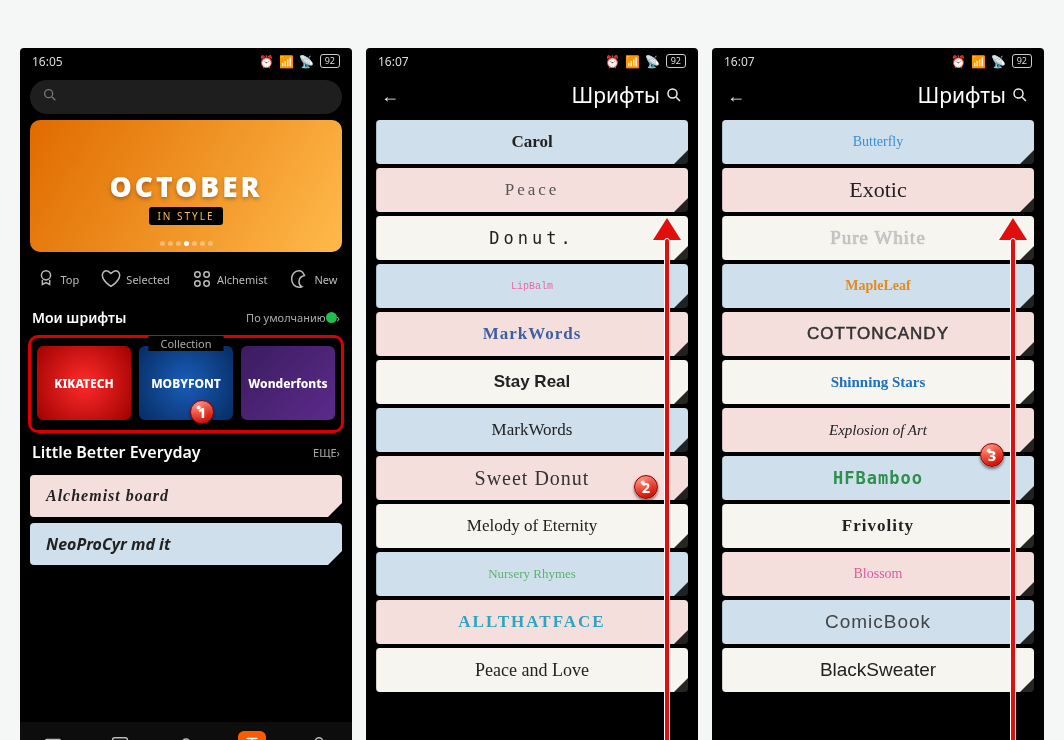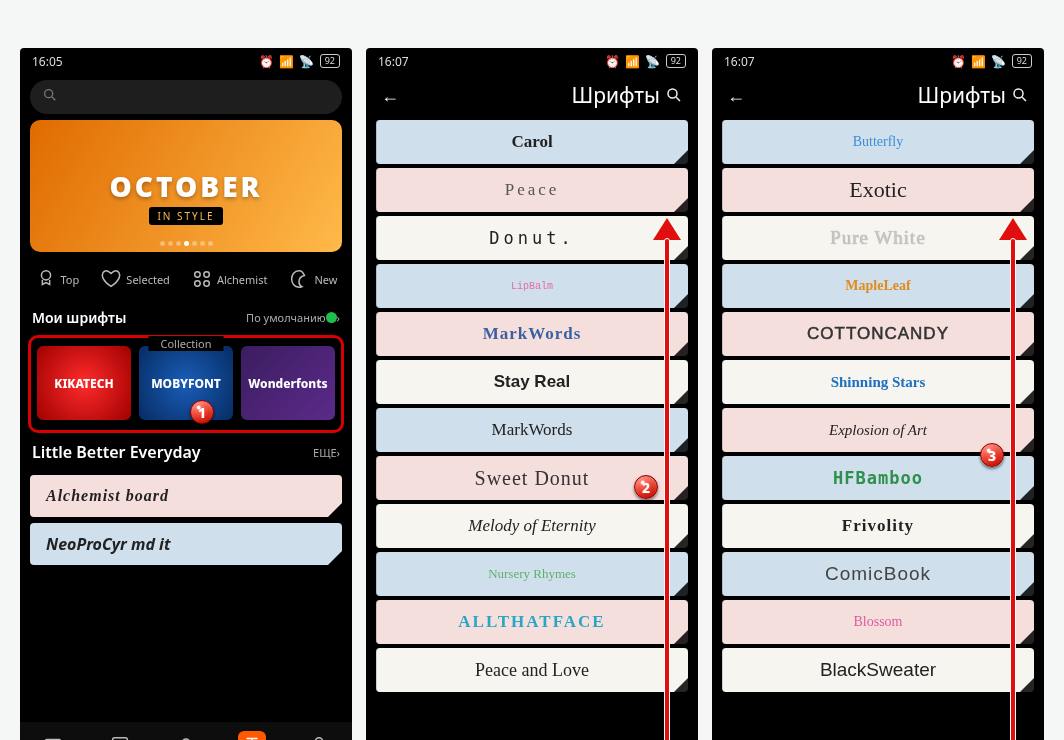--- a/index.html
+++ b/index.html
@@ -269,21 +269,21 @@
       <div class="font-row c2">
         <span style="font-family:Liberation Sans, sans-serif;font-weight:800">Stay Real</span>
       </div>
       <div class="font-row c0">
         <span style="font-family:Georgia,serif">MarkWords</span>
       </div>
       <div class="font-row c1">
         <span style="font-family:Georgia,serif;font-size:20px;letter-spacing:1px;color:#333">Sweet Donut</span>
       </div>
       <div class="font-row c2">
-        <span style="font-style:italic;font-family:Georgia,serif">Melody of Eternity</span>
+        <span style="font-family:Georgia,serif">Melody of Eternity</span>
       </div>
       <div class="font-row c0">
         <span style="font-family:cursive;font-size:13px;color:#5fb06f">Nursery Rhymes</span>
       </div>
       <div class="font-row c1">
         <span style="font-family:fantasy;color:#2aa6c4;letter-spacing:2px;font-weight:800">ALLTHATFACE</span>
       </div>
       <div class="font-row c2">
         <span style="font-family:Georgia,serif;font-size:18px">Peace and Love</span>
       </div>
@@ -338,25 +338,25 @@
       </div>
       <div class="font-row c1">
         <span style="font-family:cursive;font-style:italic;font-size:15px">Explosion of Art</span>
       </div>
       <div class="font-row c0">
         <span style="font-family:monospace;color:#2f8f4e;font-weight:700;letter-spacing:1px">HFBamboo</span>
       </div>
       <div class="font-row c2">
         <span style="font-family:Georgia,serif;font-weight:800;letter-spacing:1px">Frivolity</span>
       </div>
+      <div class="font-row c1">
+        <span style="font-family:cursive;color:#e05aa0;font-size:14px">Blossom</span>
+      </div>
       <div class="font-row c0">
         <span style="font-family:Impact,sans-serif;color:#444;letter-spacing:1px;font-size:19px">ComicBook</span>
-      </div>
-      <div class="font-row c1">
-        <span style="font-family:cursive;color:#e05aa0;font-size:14px">Blossom</span>
       </div>
       <div class="font-row c2">
         <span style="font-family:Impact,sans-serif;font-size:19px">BlackSweater</span>
       </div>
     </div>
   <div class="scroll-arrow">
     <div class="head"></div>
       <div class="shaft"></div>
   </div>
   <div class="badge" style="top:395px;right:40px">3</div>

